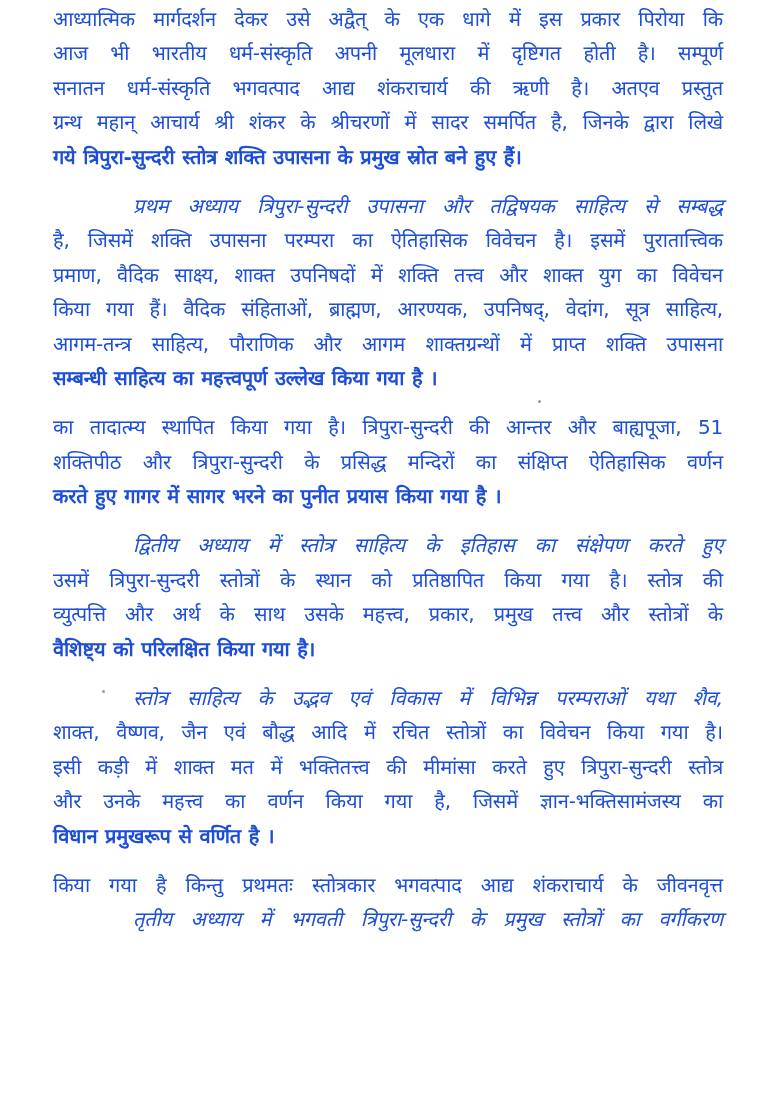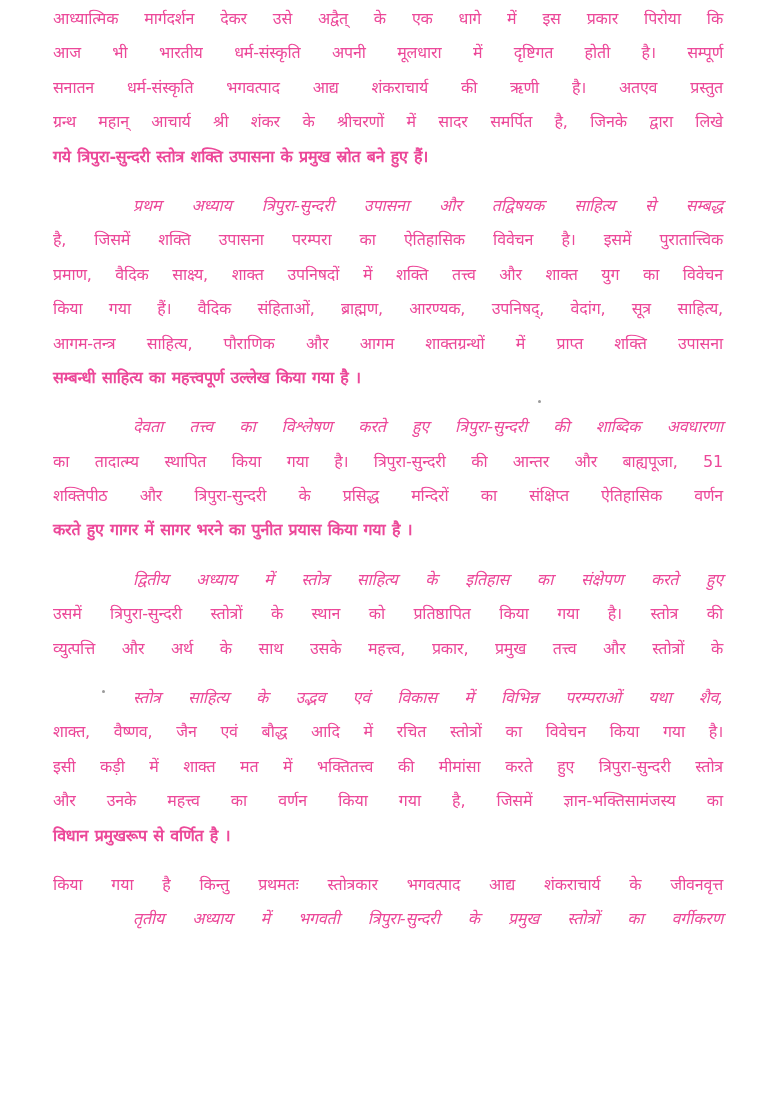--- a/index.html
+++ b/index.html
@@ -11,23 +11,23 @@
       width: 780px;
       height: 1108px;
       overflow: hidden;
       position: relative;
     }
     .page {
       position: absolute;
       left: 53px;
       top: 2px;
       width: 670px;
-      color: #ec4899;
+      color: #1d4ed8;
       font-family: "DejaVu Sans", sans-serif;
-      font-size: 16px;
+      font-size: 20px;
       line-height: 34.4px;
     }
     .para {
       margin: 0 0 15px 0;
       text-align: justify;
       text-align-last: left;
       letter-spacing: -0.2px;
       word-spacing: 1px;
     }
     .para.cont {
@@ -73,30 +73,30 @@
   <div class="para">
     <span class="line first-indent">प्रथम अध्याय त्रिपुरा-सुन्दरी उपासना और तद्विषयक साहित्य से सम्बद्ध</span>
     <span class="line">है, जिसमें शक्ति उपासना परम्परा का ऐतिहासिक विवेचन है। इसमें पुरातात्त्विक</span>
     <span class="line">प्रमाण, वैदिक साक्ष्य, शाक्त उपनिषदों में शक्ति तत्त्व और शाक्त युग का विवेचन</span>
     <span class="line">किया गया हैं। वैदिक संहिताओं, ब्राह्मण, आरण्यक, उपनिषद्, वेदांग, सूत्र साहित्य,</span>
     <span class="line">आगम-तन्त्र साहित्य, पौराणिक और आगम शाक्तग्रन्थों में प्राप्त शक्ति उपासना</span>
     <span class="line last">सम्बन्धी साहित्य का महत्त्वपूर्ण उल्लेख किया गया है ।</span>
   </div>
 
   <div class="para">
-    <span class="line first-indent">देवता तत्त्व का विश्लेषण करते हुए त्रिपुरा-सुन्दरी की शाब्दिक अवधारणा</span>
     <span class="line">का तादात्म्य स्थापित किया गया है। त्रिपुरा-सुन्दरी की आन्तर और बाह्यपूजा, 51</span>
     <span class="line">शक्तिपीठ और त्रिपुरा-सुन्दरी के प्रसिद्ध मन्दिरों का संक्षिप्त ऐतिहासिक वर्णन</span>
     <span class="line last">करते हुए गागर में सागर भरने का पुनीत प्रयास किया गया है ।</span>
   </div>
 
   <div class="para">
     <span class="line first-indent">द्वितीय अध्याय में स्तोत्र साहित्य के इतिहास का संक्षेपण करते हुए</span>
     <span class="line">उसमें त्रिपुरा-सुन्दरी स्तोत्रों के स्थान को प्रतिष्ठापित किया गया है। स्तोत्र की</span>
     <span class="line">व्युत्पत्ति और अर्थ के साथ उसके महत्त्व, प्रकार, प्रमुख तत्त्व और स्तोत्रों के</span>
+    <span class="line last">वैशिष्ट्य को परिलक्षित किया गया है।</span>
   </div>
 
   <div class="para">
     <span class="line first-indent">स्तोत्र साहित्य के उद्भव एवं विकास में विभिन्न परम्पराओं यथा शैव,</span>
     <span class="line">शाक्त, वैष्णव, जैन एवं बौद्ध आदि में रचित स्तोत्रों का विवेचन किया गया है।</span>
     <span class="line">इसी कड़ी में शाक्त मत में भक्तितत्त्व की मीमांसा करते हुए त्रिपुरा-सुन्दरी स्तोत्र</span>
     <span class="line">और उनके महत्त्व का वर्णन किया गया है, जिसमें ज्ञान-भक्तिसामंजस्य का</span>
     <span class="line last">विधान प्रमुखरूप से वर्णित है ।</span>
   </div>
 

